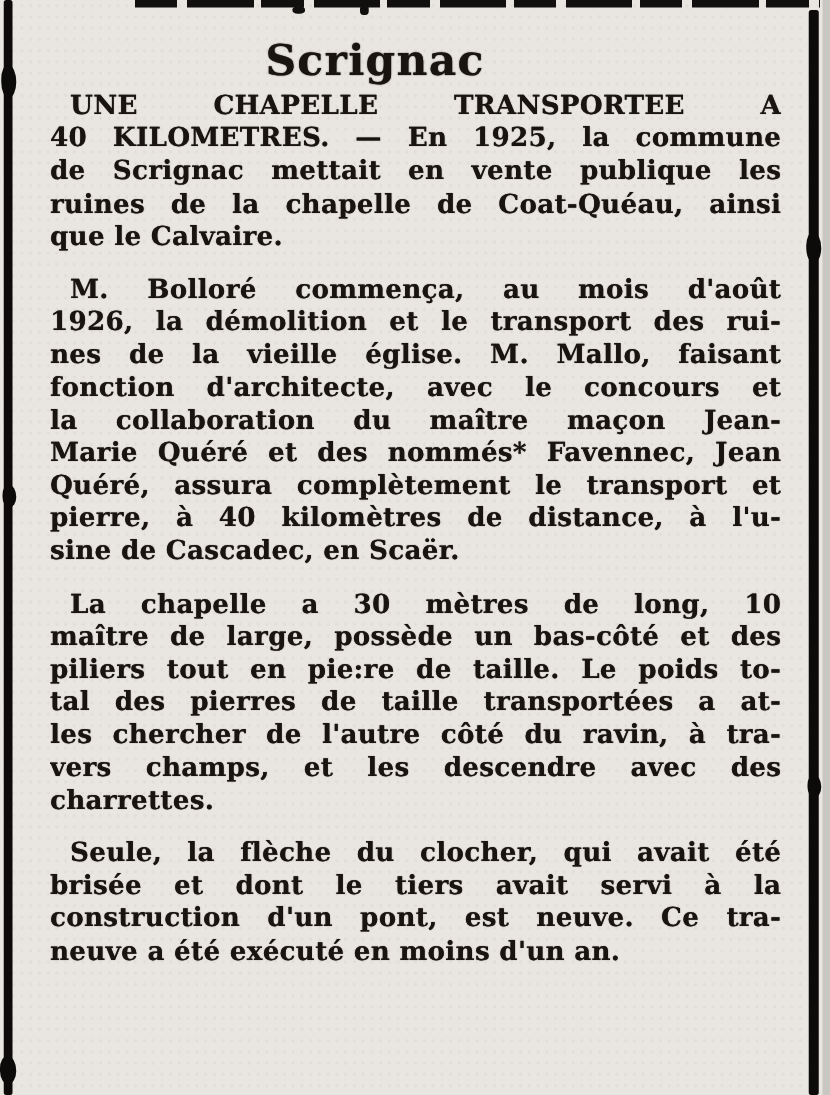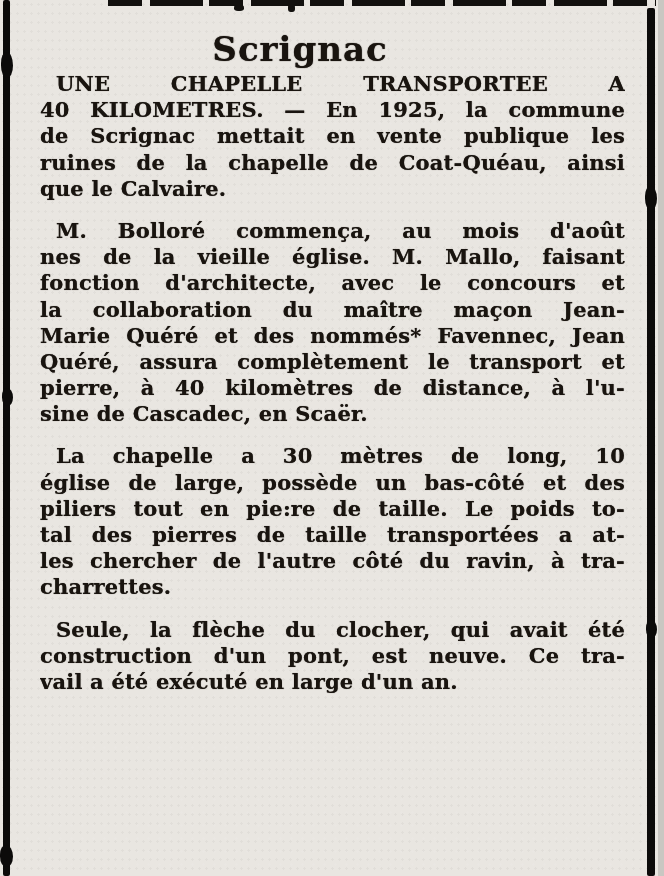--- a/index.html
+++ b/index.html
@@ -101,38 +101,41 @@
       <div class="line first">UNE CHAPELLE TRANSPORTEE A</div>
       <div class="line">40 KILOMETRES. — En 1925, la commune</div>
       <div class="line">de Scrignac mettait en vente publique les</div>
       <div class="line">ruines de la chapelle de Coat-Quéau, ainsi</div>
       <div class="line last">que le Calvaire.</div>
     </div>
 
 
     <div class="para">
       <div class="line first">M. Bolloré commença, au mois d'août</div>
+      <div class="line">1926, la démolition et le transport des rui-</div>
       <div class="line">nes de la vieille église. M. Mallo, faisant</div>
       <div class="line">fonction d'architecte, avec le concours et</div>
       <div class="line">la collaboration du maître maçon Jean-</div>
       <div class="line">Marie Quéré et des nommés* Favennec, Jean</div>
       <div class="line">Quéré, assura complètement le transport et</div>
       <div class="line">pierre, à 40 kilomètres de distance, à l'u-</div>
       <div class="line last">sine de Cascadec, en Scaër.</div>
     </div>
 
     <div class="para">
       <div class="line first">La chapelle a 30 mètres de long, 10</div>
-      <div class="line">église de large, possède un bas-côté et des</div>
+      <div class="line">maître de large, possède un bas-côté et des</div>
       <div class="line">piliers tout en pie:re de taille. Le poids to-</div>
       <div class="line">tal des pierres de taille transportées a at-</div>
       <div class="line">les chercher de l'autre côté du ravin, à tra-</div>
+      <div class="line">vers champs, et les descendre avec des</div>
       <div class="line last">charrettes.</div>
     </div>
 
     <div class="para">
       <div class="line first">Seule, la flèche du clocher, qui avait été</div>
+      <div class="line">brisée et dont le tiers avait servi à la</div>
       <div class="line">construction d'un pont, est neuve. Ce tra-</div>
-      <div class="line last">vail a été exécuté en large d'un an.</div>
+      <div class="line last">neuve a été exécuté en moins d'un an.</div>
     </div>
 
   </div>
 </div>
 
 </body></html>

